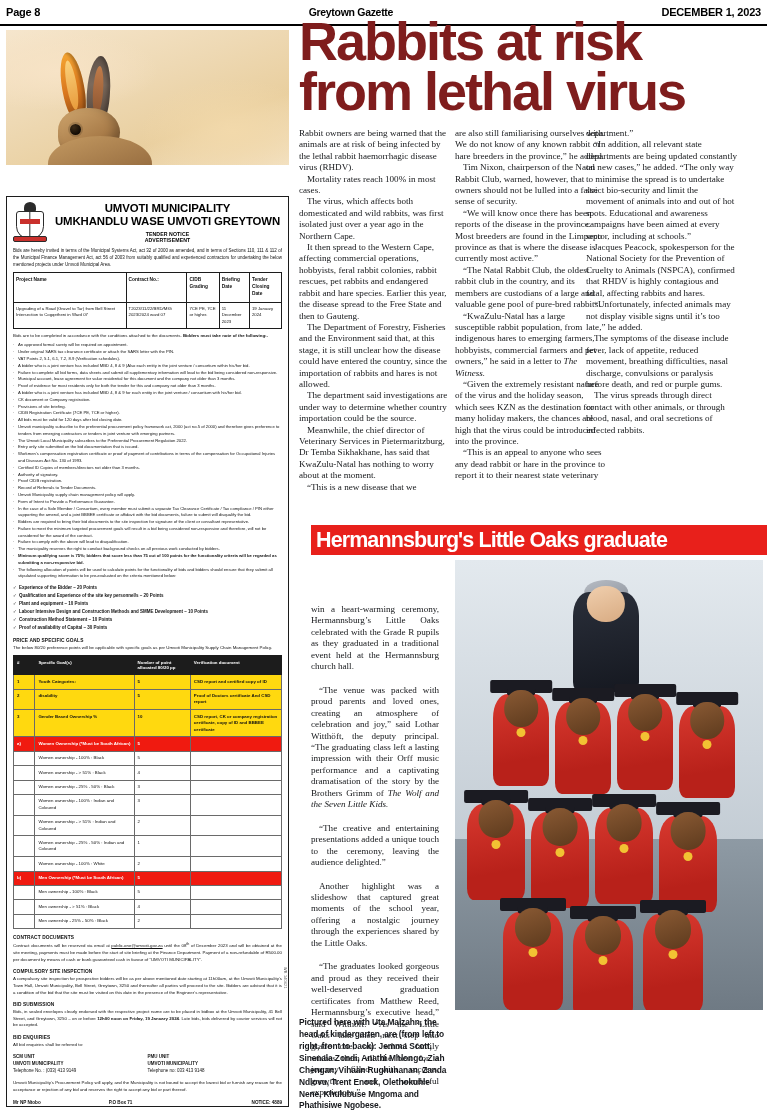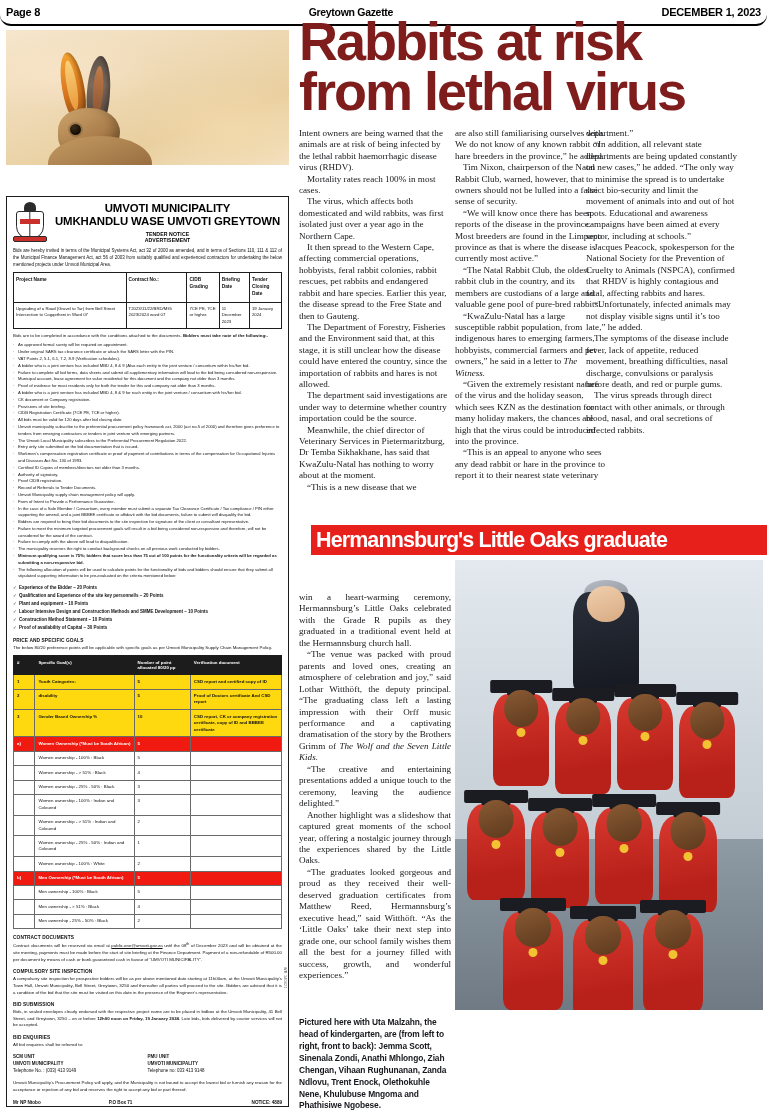--- a/index.html
+++ b/index.html
@@ -10,21 +10,20 @@
     font-family: "Liberation Sans", sans-serif;
     overflow: hidden;
   }
   .page { position: relative; width: 767px; height: 1113px; background:#fff; }
 
   
   .masthead {
     position: absolute; left: 0; top: 0; width: 767px; height: 26px;
     display: flex; align-items: center; padding: 0 6px;
     border-bottom: 2px solid #000;
-    border-radius: 11px;
   }
   .masthead .folio { font-size: 11px; font-weight: bold; letter-spacing: -0.2px; }
   .masthead .paper { flex: 1; text-align: center; font-size: 10.5px; font-weight: bold; letter-spacing: -0.3px; }
   .masthead .date { font-size: 11px; font-weight: bold; letter-spacing: -0.2px; }
 
   
   .hero {
     position: absolute; left: 6px; top: 30px; width: 283px; height: 135px;
     background:
       radial-gradient(ellipse 60% 50% at 18% 30%, #f7e3c6 0%, rgba(247,227,198,0) 60%),
@@ -85,21 +84,21 @@
     position: absolute; left: 299px; top: 525px; width: 464px; height: 30px;
     background: #e8201b; color: #fff;
     font-size: 21.5px; font-weight: bold; letter-spacing: -0.9px;
     display: flex; align-items: center; padding-left: 5px; margin-left: 12px;
   }
 
   
   .art2 { position: absolute; top: 592px; left: 299px; width: 152px;
           font-family: "Liberation Serif", serif;
           font-size: 9.1px; line-height: 1.26; color: #15171a; text-align: justify; }
-  .art2 p { margin: 0; text-indent: 8px; }
+  .art2 p { margin: 12px; text-indent: 8px; }
   .art2 p.lead { text-indent: 0; }
   .art2 i { font-style: italic; }
   .photo-caption {
     position: absolute; left: 299px; top: 1017px; width: 152px;
     font-size: 8.4px; line-height: 1.42; font-weight: 600; color: #16181c;
     letter-spacing: -0.1px;
   }
 
   
   .gradphoto {
@@ -228,21 +227,21 @@
       <div class="head">
         <div class="eye"></div>
       </div>
       <div class="body"></div>
     </div>
   </div>
 
   <div class="headline">Rabbits at risk from lethal virus</div>
 
   <div class="art1 c1">
-    <p class="lead">Intent owners are being warned that the animals are at risk of being infected by the lethal rabbit haemorrhagic disease virus (RHDV).</p>
+    <p class="lead">Rabbit owners are being warned that the animals are at risk of being infected by the lethal rabbit haemorrhagic disease virus (RHDV).</p>
     <p>Mortality rates reach 100% in most cases.</p>
     <p>The virus, which affects both domesticated and wild rabbits, was first isolated just over a year ago in the Northern Cape.</p>
     <p>It then spread to the Western Cape, affecting commercial operations, hobbyists, feral rabbit colonies, rabbit rescues, pet rabbits and endangered rabbit and hare species. Earlier this year, the disease spread to the Free State and then to Gauteng.</p>
     <p>The Department of Forestry, Fisheries and the Environment said that, at this stage, it is still unclear how the disease could have entered the country, since the importation of rabbits and hares is not allowed.</p>
     <p>The department said investigations are under way to determine whether country importation could be the source.</p>
     <p>Meanwhile, the chief director of Veterinary Services in Pietermaritzburg, Dr Temba Sikhakhane, has said that KwaZulu-Natal has nothing to worry about at the moment.</p>
     <p>“This is a new disease that we</p>
   </div>
 
   <div class="art1 c2">

